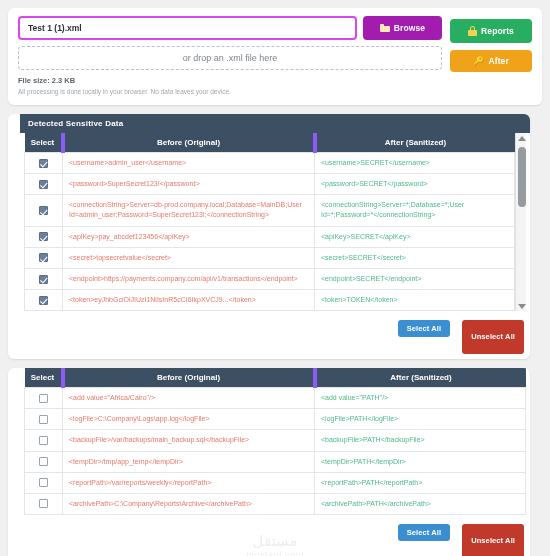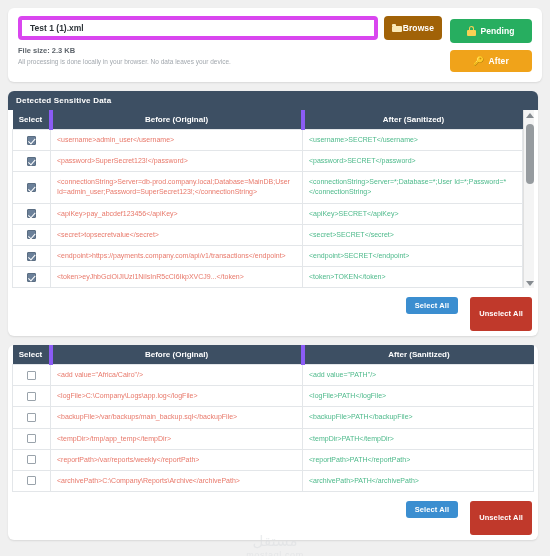--- a/index.html
+++ b/index.html
@@ -42,21 +42,21 @@
   .field-label {
     font-size: 8.5px;
     color: #8d949b;
     margin-bottom: 4px;
     letter-spacing: .1px;
   }
   .file-row { display: flex; align-items: stretch; gap: 6px; }
   .file-input {
     flex: 1 1 auto;
     height: 24px;
-    border: 4px solid #d946ef;
+    border: 2px solid #d946ef;
     border-radius: 4px;
     background: #fff;
     font-size: 8.5px;
     color: #2c3338;
     padding: 0 8px;
     display: flex;
     align-items: center;
     font-weight: bold;
     overflow: hidden;
     white-space: nowrap;
@@ -70,21 +70,21 @@
     display: inline-flex;
     align-items: center;
     justify-content: center;
     gap: 4px;
     cursor: pointer;
     line-height: 1;
     white-space: nowrap;
     letter-spacing: .1px;
     padding: 0 8px;
   }
-  .btn-browse { background: #a16207; height: 24px; width: 58px; }
+  .btn-browse { background: #a21caf; height: 24px; width: 79px; }
   .btn-sanitize { background: #27ae60; height: 24px; width: 82px; }
   .btn-help { background: #f0a31a; height: 22px; width: 82px; }
   .btn-blue { background: #3b8ed0; height: 17px; font-size: 7.5px; padding: 0 9px; border-radius: 3px; }
   .btn-red  { background: #c0392b; height: 34px; font-size: 7.5px; padding: 0 9px; border-radius: 3px; }
 
   .icon-lock { width: 9px; height: 10px; display:inline-block; position: relative; }
   .icon-lock .shackle {
     position: absolute; top: 0; left: 2px;
     width: 5px; height: 4px;
     border: 1.4px solid #f7d154; border-bottom: none;
@@ -127,23 +127,24 @@
   .privacy-note {
     margin-top: 3px;
     font-size: 6.5px;
     color: #a2a8ae;
   }
 
   
   .panel {
     background: #fff;
     border-radius: 6px;
-    margin: 9px 12px 0 8px;
+    margin: 9px 20px 0 8px;
     box-shadow: 0 1px 2px rgba(0,0,0,.10);
     overflow: hidden;
+    padding-left: 12px;
   }
   .panel-title {
     background: #3d4f63;
     color: #fff;
     font-size: 8px;
     font-weight: bold;
     padding: 5px 8px;
     letter-spacing: .2px;
   }
   .panel-inner { padding: 0 4px 4px 4px; }
@@ -268,31 +269,34 @@
         <div class="file-row">
           <div class="file-input">Test 1 (1).xml</div>
           <button class="btn btn-browse">
             <span class="icon-folder">
                 <span class="tab"></span>
                 <span class="base"></span>
               </span>
             <span>Browse</span>
           </button>
         </div>
+        <div class="dropzone">
+          <span>or drop an .xml file here</span>
+        </div>
         <div class="filesize">File size: 2.3 KB</div>
         <div class="privacy-note">All processing is done locally in your browser. No data leaves your device.</div>
       </div>
 
       <div class="upload-right">
         <button class="btn btn-sanitize">
           <span class="icon-lock">
               <span class="shackle"></span>
               <span class="body"></span>
             </span>
-          <span>Pending</span>
+          <span>Reports</span>
         </button>
         <button class="btn btn-help">
           <span class="icon-key">🔑</span>
           <span>After</span>
         </button>
       </div>
     </div>
   </div>
 
   <div class="panel">

